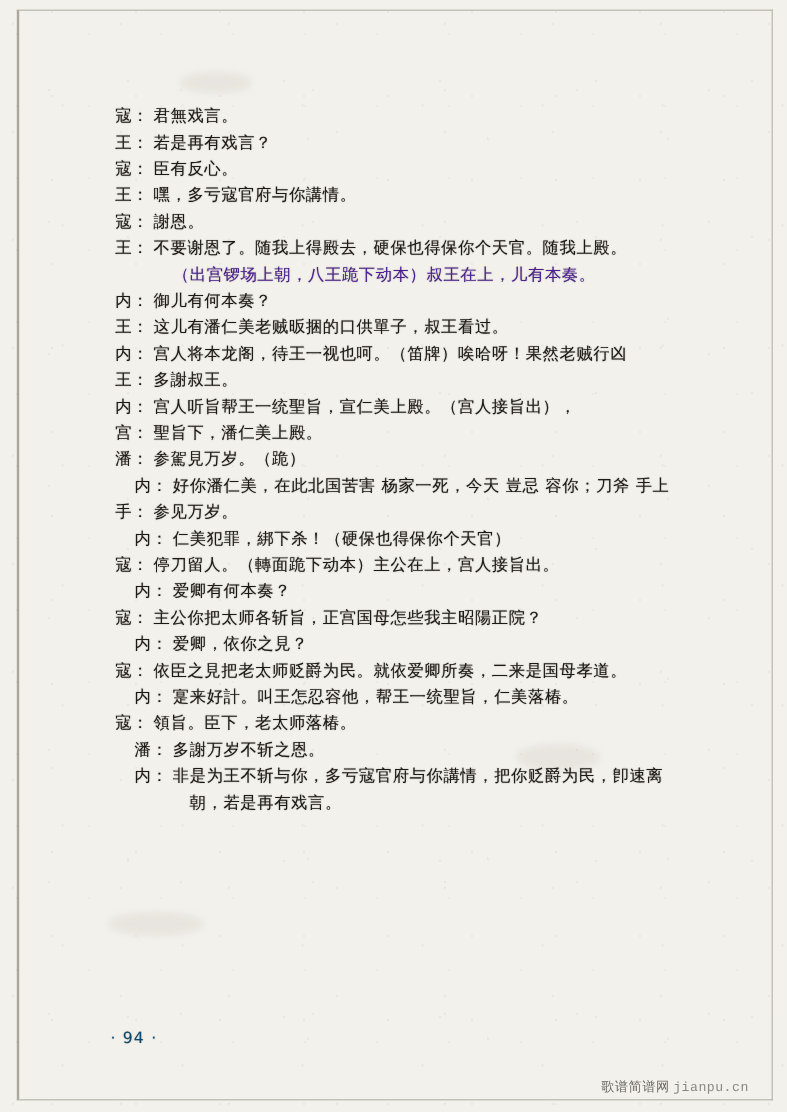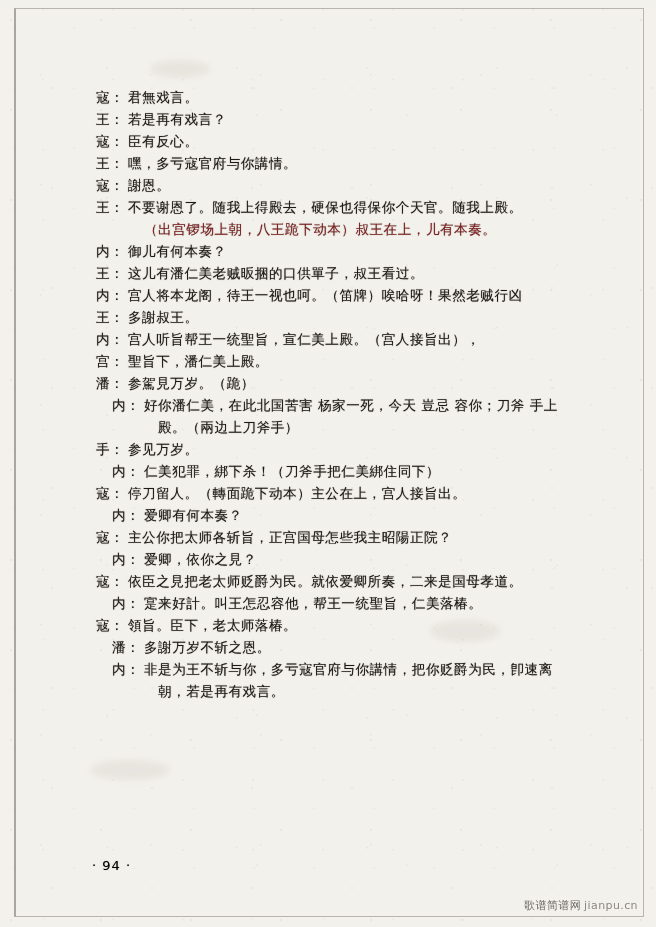--- a/index.html
+++ b/index.html
@@ -66,39 +66,40 @@
     white-space: nowrap;
   }
   .txt {
     flex: 1 1 auto;
   }
   
   .ind-0 { margin-left: 0px; }
   .ind-1 { margin-left: 16px; }
   .ind-2 { margin-left: 30px; }
   .stage {
-    color: #7f1d1d;
+    color: #4c1d95;
   }
   .pagenum {
     position: absolute;
     left: 92px;
     top: 858px;
     font-size: 13px;
-    color: #000000;
+    color: #0c4a6e;
     letter-spacing: 1px;
     text-shadow: 0 0 1px rgba(40,35,28,0.5);
   }
   .watermark {
     position: absolute;
-    right: 18px;
+    right: 32px;
     bottom: 14px;
     font-size: 11px;
     color: #6d6a65;
     letter-spacing: .4px;
     white-space: nowrap;
+    font-family: Liberation Mono, monospace;
   }
   .watermark .site {
     color: #8b8884;
     margin-left: 3px;
   }
   .smudge {
     position: absolute;
     border-radius: 50%;
     background: rgba(140,130,115,0.10);
     filter: blur(3px);
@@ -188,33 +189,29 @@
     <div class="line ind-0">
       <span class="spk">潘：</span>
       <span class="txt">参駕見万岁。（跪）</span>
     </div>
 
     <div class="line ind-1">
       <span class="spk">内：</span>
       <span class="txt">好你潘仁美，在此北国苦害 杨家一死，今天 豈忌 容你；刀斧 手上</span>
     </div>
 
-    <div class="line ind-2">
-      <span class="spk"></span>
-      <span class="txt">殿。（兩边上刀斧手）</span>
-    </div>
 
     <div class="line ind-0">
       <span class="spk">手：</span>
       <span class="txt">参见万岁。</span>
     </div>
 
     <div class="line ind-1">
       <span class="spk">内：</span>
-      <span class="txt">仁美犯罪，綁下杀！（刀斧手把仁美綁住同下）</span>
+      <span class="txt">仁美犯罪，綁下杀！（硬保也得保你个天官）</span>
     </div>
 
     <div class="line ind-0">
       <span class="spk">寇：</span>
       <span class="txt">停刀留人。（轉面跪下动本）主公在上，宫人接旨出。</span>
     </div>
 
     <div class="line ind-1">
       <span class="spk">内：</span>
       <span class="txt">爱卿有何本奏？</span>

